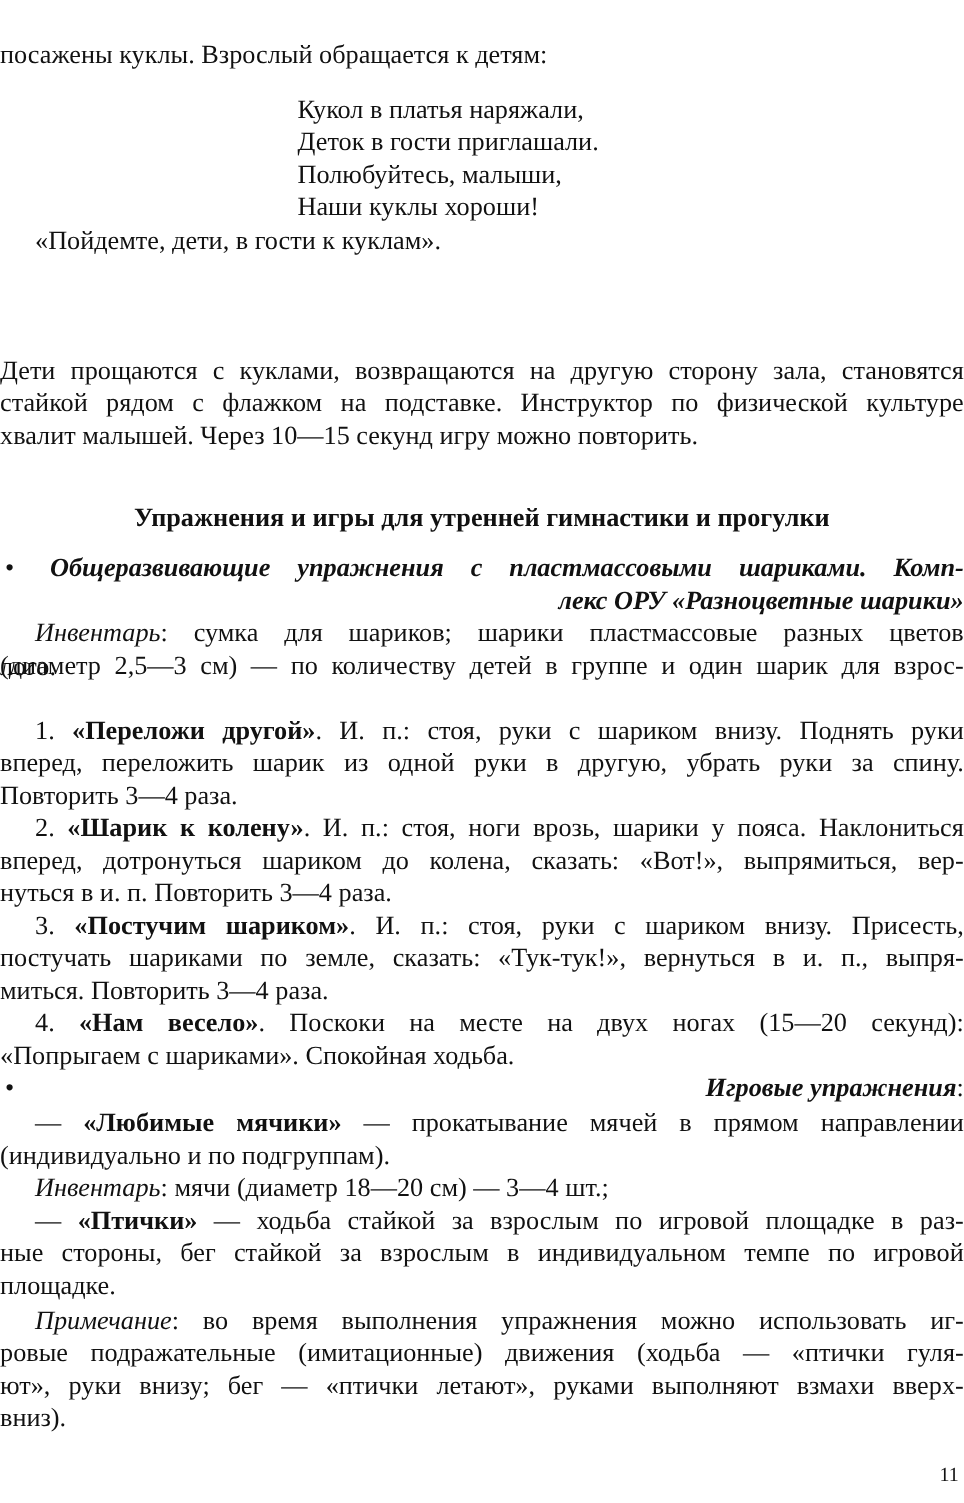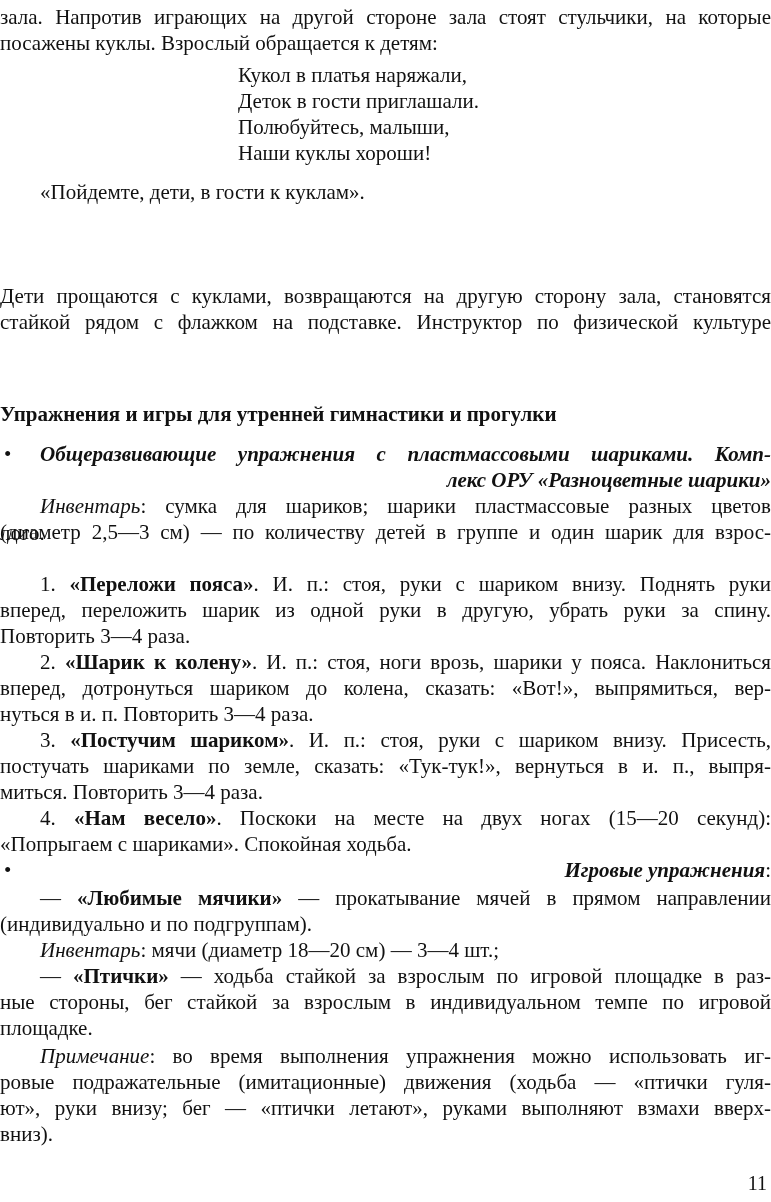--- a/index.html
+++ b/index.html
@@ -7,67 +7,67 @@
     width: 771px; height: 1202px; position: relative; overflow: hidden;
     font-family: "Liberation Serif", "DejaVu Serif", serif;
     font-size: 21px; color: #111111;
   }
   .page { position: absolute; left: 0; top: 0; width: 771px; height: 1202px; }
   .line {
     position: absolute; left: 0; width: 771px; height: 26px; line-height: 26px;
     white-space: nowrap;
   }
   .just { text-align: justify; text-align-last: justify; }
-  .indent { padding-left: 40px; box-sizing: border-box; }
+  .indent { padding-left: 28px; box-sizing: border-box; }
   .bul-text { padding-left: 40px; box-sizing: border-box; text-align: right; }
-  .poem { left: 238px; width: auto; }
-  .heading { font-weight: bold; font-family: Liberation Serif, serif; }
+  .poem { left: 238px; width: auto; margin-top: 12px; }
+  .heading { text-align: center; font-weight: bold; font-family: Liberation Serif, serif; }
   .bullet-mark { position: absolute; left: 4px; top: 0; }
   .bi { font-weight: bold; font-style: italic; }
   .it { font-style: italic; font-family: Liberation Serif, serif; }
   .b { font-weight: bold; }
-  .pagenum { position: absolute; right: 4px; top: 1172px; font-size: 20px; }
+  .pagenum { position: absolute; right: 4px; top: 1172px; font-size: 16px; }
 </style>
 </head>
 <body>
 
 <div class="page">
 
-  <div class="line just" style="top:4px">зала. Напротив играющих на другой стороне зала стоят стульчики, на которые</div>
   <div class="line" style="top:30px">посажены куклы. Взрослый обращается к детям:</div>
 
   <div>
     <div class="line poem" style="top:62px">Кукол в платья наряжали,</div>
     <div class="line poem" style="top:88px">Деток в гости приглашали.</div>
     <div class="line poem" style="top:114px">Полюбуйтесь, малыши,</div>
     <div class="line poem" style="top:140px">Наши куклы хороши!</div>
   </div>
 
   <div class="line indent" style="top:179px">«Пойдемте, дети, в гости к куклам».</div>
   <div class="line just" style="top:309px">стайкой рядом с флажком на подставке. Инструктор по физической культуре</div>
   <div class="line just" style="top:283px">Дети прощаются с куклами, возвращаются на другую сторону зала, становятся</div>
+  <div class="line" style="top:335px">хвалит малышей. Через 10—15 секунд игру можно повторить.</div>
 
   <div class="line heading" style="top:401px">Упражнения и игры для утренней гимнастики и прогулки</div>
 
   <div>
     <div class="line bul-text just" style="top:441px">
       <span class="bullet-mark">•</span>
       <span class="bi">Общеразвивающие упражнения с пластмассовыми шариками. Комп-</span>
     </div>
     <div class="line bul-text" style="top:467px">
       <span class="bi">лекс ОРУ «Разноцветные шарики»</span>
     </div>
     <div class="line indent just" style="top:493px">
       <span class="it">Инвентарь</span><span>: сумка для шариков; шарики пластмассовые разных цветов</span>
     </div>
     <div class="line just" style="top:519px">(диаметр 2,5—3 см) — по количеству детей в группе и один шарик для взрос-</div>
     <div class="line" style="top:520px">лого.</div>
 
     <div class="line indent just" style="top:571px">
-      <span>1. </span><span class="b">«Переложи пояса»</span><span>. И. п.: стоя, руки с шариком внизу. Поднять руки</span>
+      <span>1. </span><span class="b">«Переложи другой»</span><span>. И. п.: стоя, руки с шариком внизу. Поднять руки</span>
     </div>
     <div class="line just" style="top:597px">вперед, переложить шарик из одной руки в другую, убрать руки за спину.</div>
     <div class="line" style="top:623px">Повторить 3—4 раза.</div>
 
     <div class="line indent just" style="top:649px">
       <span>2. </span><span class="b">«Шарик к колену»</span><span>. И. п.: стоя, ноги врозь, шарики у пояса. Наклониться</span>
     </div>
     <div class="line just" style="top:675px">вперед, дотронуться шариком до колена, сказать: «Вот!», выпрямиться, вер-</div>
     <div class="line" style="top:701px">нуться в и. п. Повторить 3—4 раза.</div>
 

